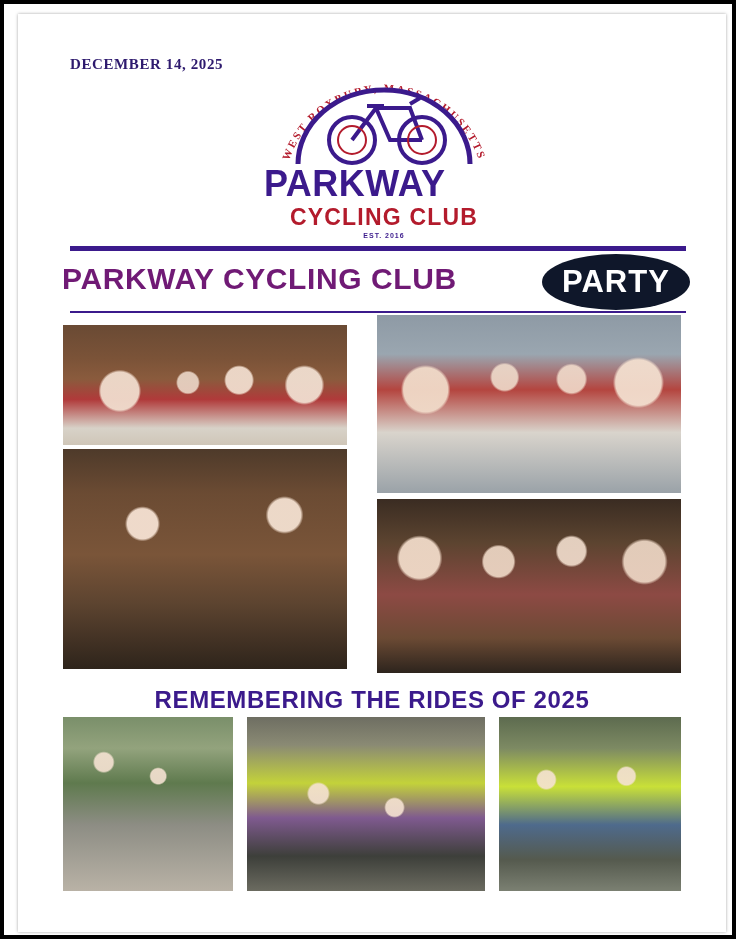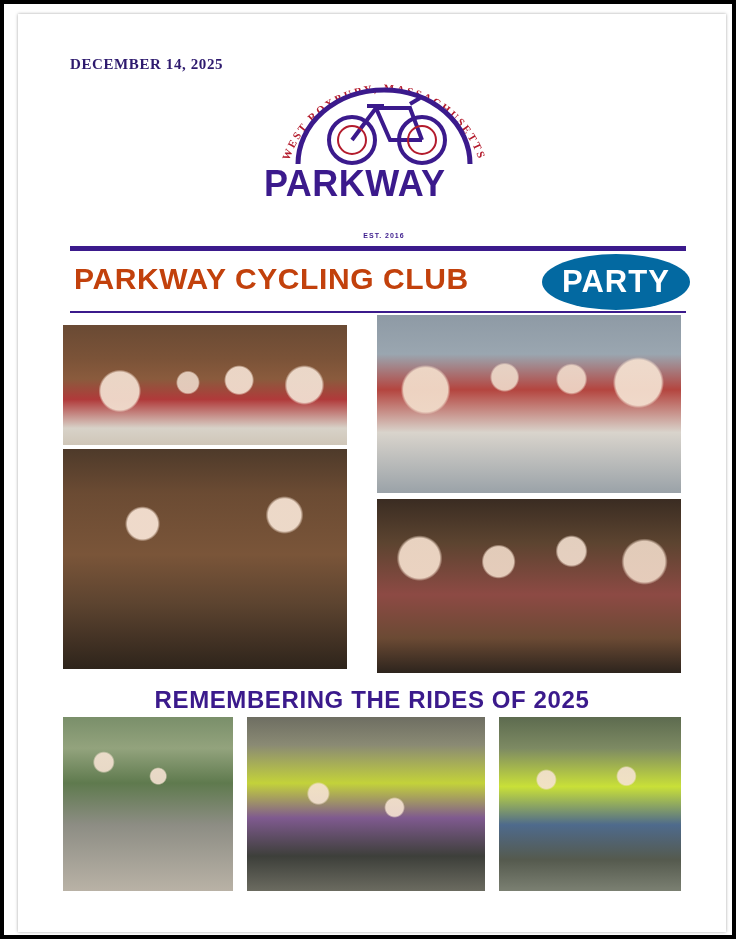--- a/index.html
+++ b/index.html
@@ -114,37 +114,37 @@
   .rule-bot {
     position: absolute;
     left: 52px;
     top: 297px;
     width: 616px;
     height: 2px;
     background: #3b1a8c;
   }
   .band-title {
     position: absolute;
-    left: 56px;
+    left: 44px;
     top: 248px;
     font-family: "Liberation Sans", sans-serif;
     font-weight: bold;
     font-size: 30px;
     letter-spacing: 0.6px;
-    color: #c2410c;
+    color: #701a75;
     white-space: nowrap;
   }
   .party-badge {
     position: absolute;
     left: 524px;
     top: 240px;
     width: 148px;
     height: 56px;
     border-radius: 74px / 28px;
-    background: #0369a1;
+    background: #0f172a;
     color: #ffffff;
     font-family: "Liberation Sans", sans-serif;
     font-weight: bold;
     font-size: 31px;
     letter-spacing: 1px;
     display: flex;
     align-items: center;
     justify-content: center;
   }
 
@@ -237,20 +237,21 @@
           <path d="M103,66 L120,66" stroke-width="4"></path>
           <path d="M146,64 L156,58" stroke-width="4"></path>
           <path d="M34,124 A 86,74 0 0 1 206,124" stroke-width="5"></path>
         </g>
         <g stroke="#b31b2c" stroke-width="2" fill="none">
           <circle cx="88" cy="100" r="14"></circle>
           <circle cx="158" cy="100" r="14"></circle>
         </g>
       </svg>
       <div class="logo-title">PARKWAY</div>
+      <div class="logo-sub">CYCLING CLUB</div>
       <div class="logo-est">EST. 2016</div>
     </div>
 
     <div class="rule-top"></div>
     <div class="band-title">PARKWAY CYCLING CLUB</div>
     <div class="party-badge">PARTY</div>
     <div class="rule-bot"></div>
 
     <div class="photo p1" style="left:44px; top:310px; width:286px; height:122px;">
       

